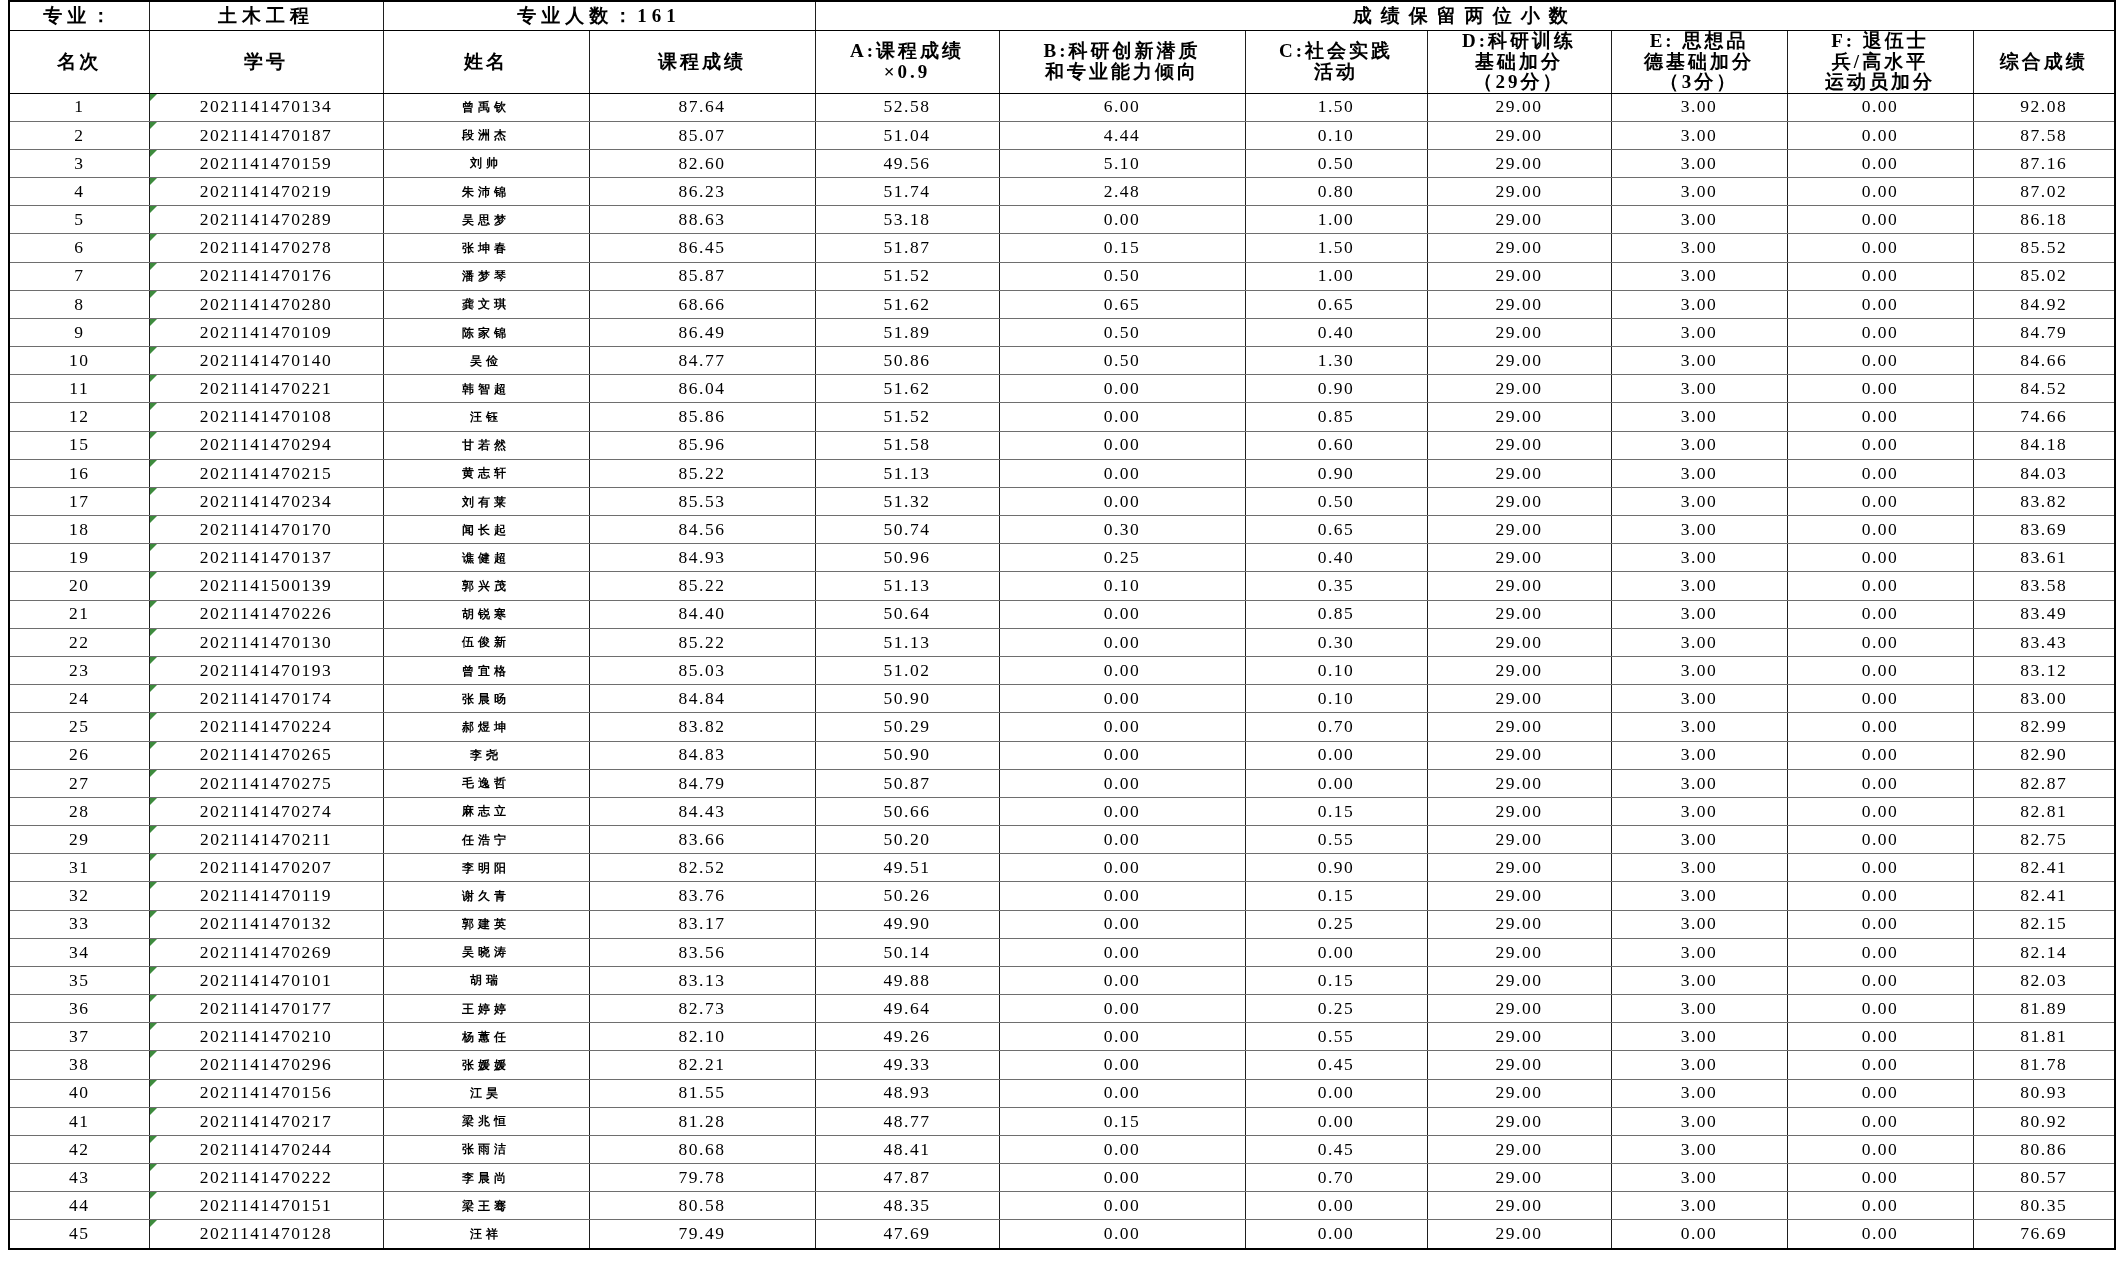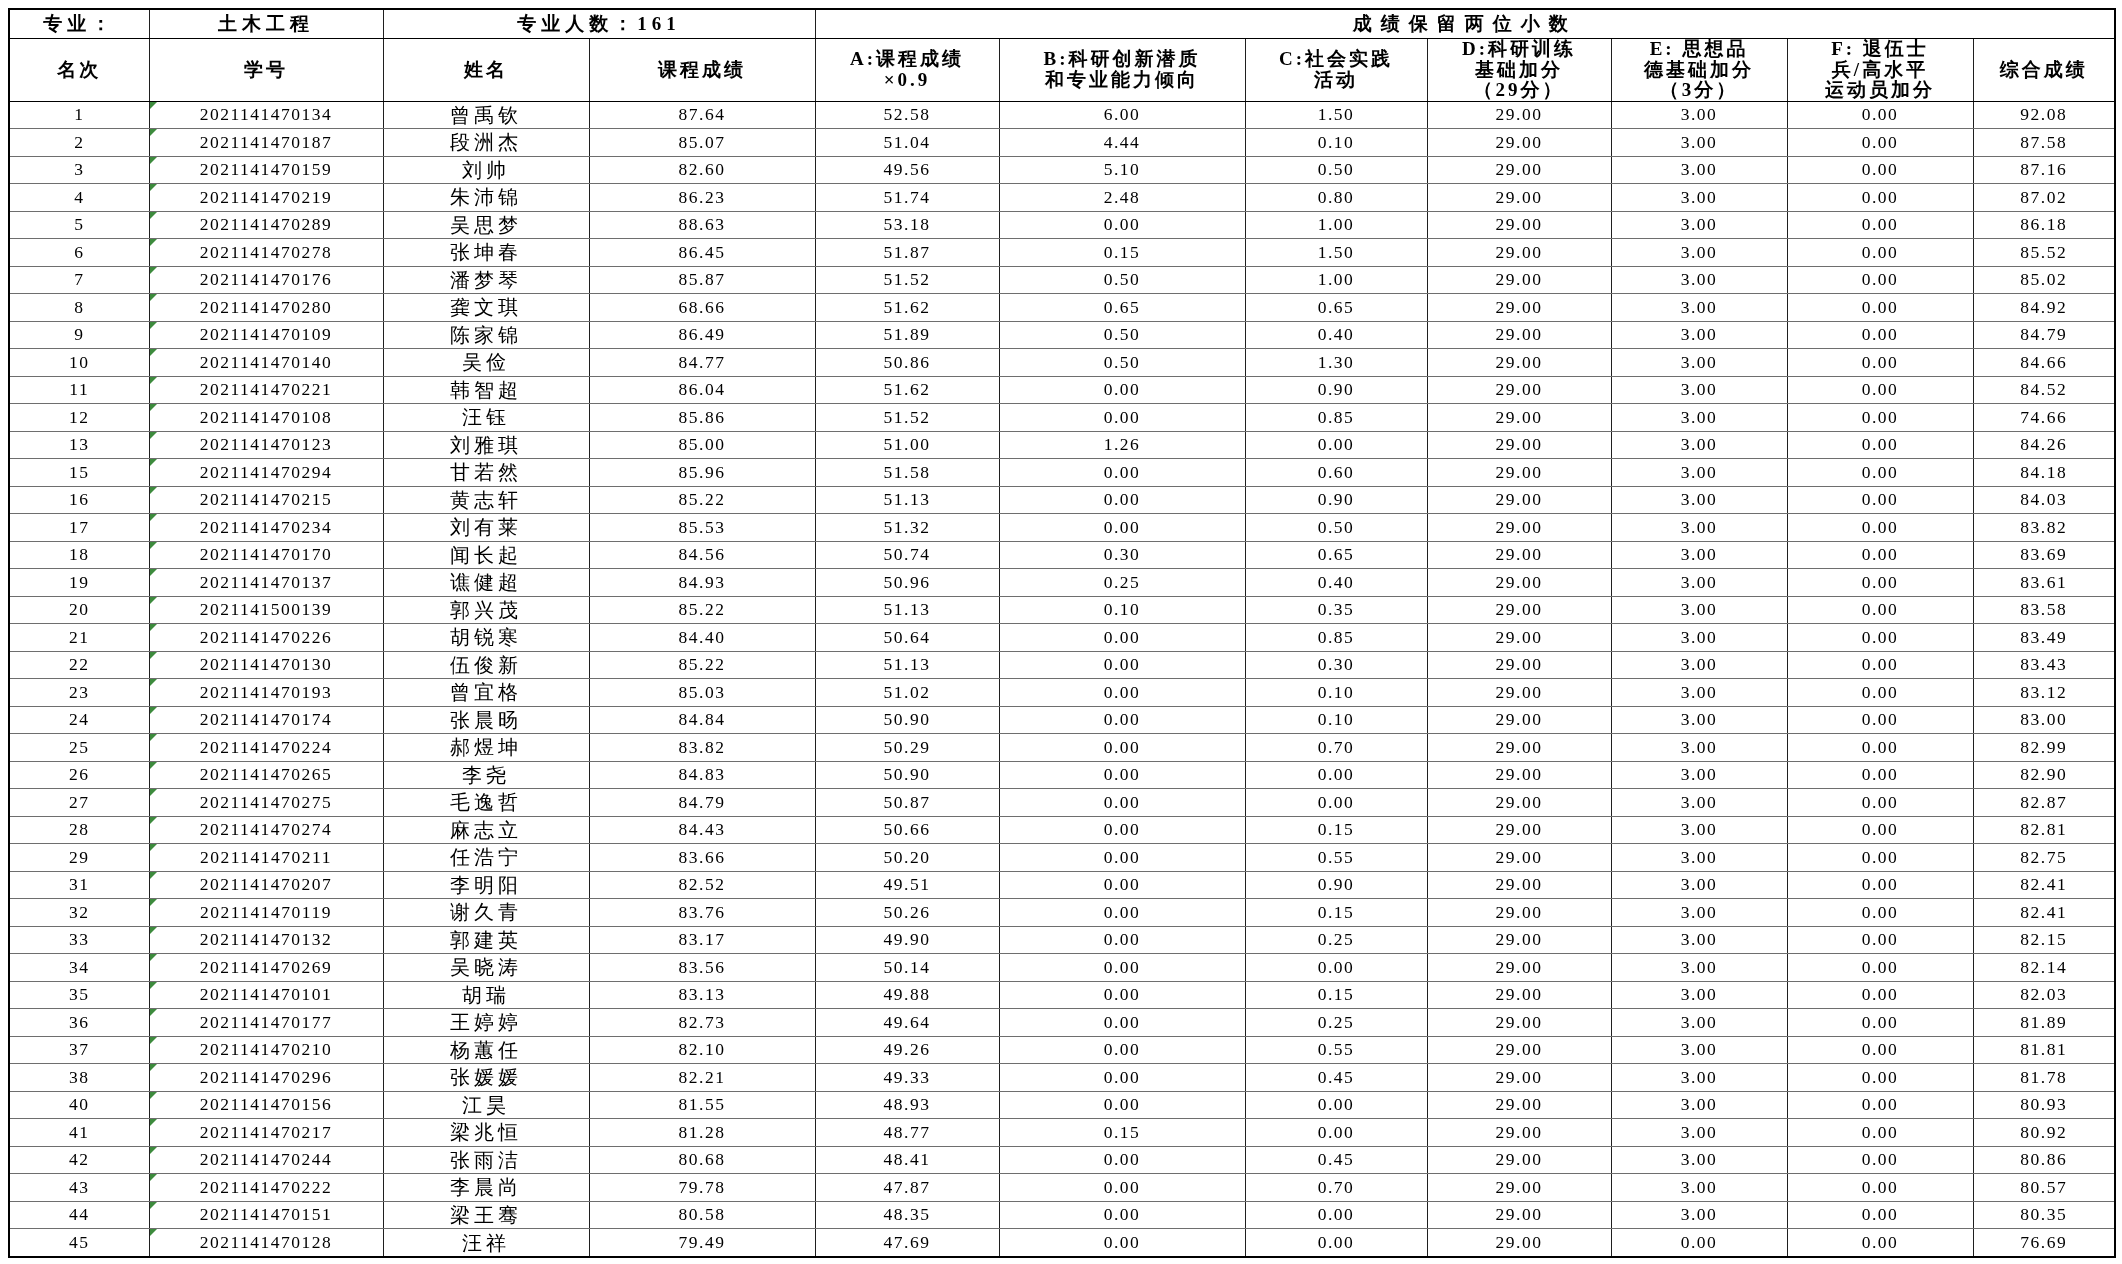--- a/index.html
+++ b/index.html
@@ -1,18 +1,18 @@
 <!DOCTYPE html>
 <html><head>
 <meta charset="utf-8">
 <style>
   html,body{margin:0;padding:0;background:#e8e8e8;}
   .page{
     width:2122px;height:1264px;background:#ffffff;
-    box-sizing:border-box;padding:8px 6px 6px 8px;
+    box-sizing:border-box;padding:0 6px 6px 8px;
     font-family:"Liberation Serif","DejaVu Serif",serif;
     color:#000;overflow:hidden;position:relative;
   }
   table.grid{
     width:2106px;height:1250px;
     border-collapse:collapse;table-layout:fixed;
     border:2px solid #000;
   }
   td,th{
     border-left:1px solid #1f1f1f;
@@ -30,21 +30,21 @@
   tr.meta-row td.note{letter-spacing:9px;}
   tr.head-row th{
     height:57px;font-weight:bold;font-size:19px;
     letter-spacing:3px;line-height:1.08;
     white-space:pre-line;border-bottom:1px solid #000;
   }
   tbody td{
     font-size:17.5px;letter-spacing:1.5px;
     height:25px;line-height:1;
   }
-  tbody td.c-name{letter-spacing:4px;font-size:20px;}
+  tbody td.c-name{letter-spacing:4px;font-size:12px;font-weight:bold;}
   tbody td.c-student_id{letter-spacing:1.5px;margin-top:47px;}
   
   tbody td.c-student_id::before{
     content:"";position:absolute;top:0;left:0;width:0;height:0;
     border-top:7px solid #3d8b3d;border-right:7px solid transparent;
   }
 </style>
 </head>
 <body>
 
@@ -244,33 +244,20 @@
           <td class="c-course_score">85.86</td>
           <td class="c-a">51.52</td>
           <td class="c-b">0.00</td>
           <td class="c-c">0.85</td>
           <td class="c-d">29.00</td>
           <td class="c-e">3.00</td>
           <td class="c-f">0.00</td>
           <td class="c-total">74.66</td>
         </tr>
         <tr>
-          <td class="c-rank">13</td>
-          <td class="c-student_id">2021141470123</td>
-          <td class="c-name">刘雅琪</td>
-          <td class="c-course_score">85.00</td>
-          <td class="c-a">51.00</td>
-          <td class="c-b">1.26</td>
-          <td class="c-c">0.00</td>
-          <td class="c-d">29.00</td>
-          <td class="c-e">3.00</td>
-          <td class="c-f">0.00</td>
-          <td class="c-total">84.26</td>
-        </tr>
-        <tr>
           <td class="c-rank">15</td>
           <td class="c-student_id">2021141470294</td>
           <td class="c-name">甘若然</td>
           <td class="c-course_score">85.96</td>
           <td class="c-a">51.58</td>
           <td class="c-b">0.00</td>
           <td class="c-c">0.60</td>
           <td class="c-d">29.00</td>
           <td class="c-e">3.00</td>
           <td class="c-f">0.00</td>

